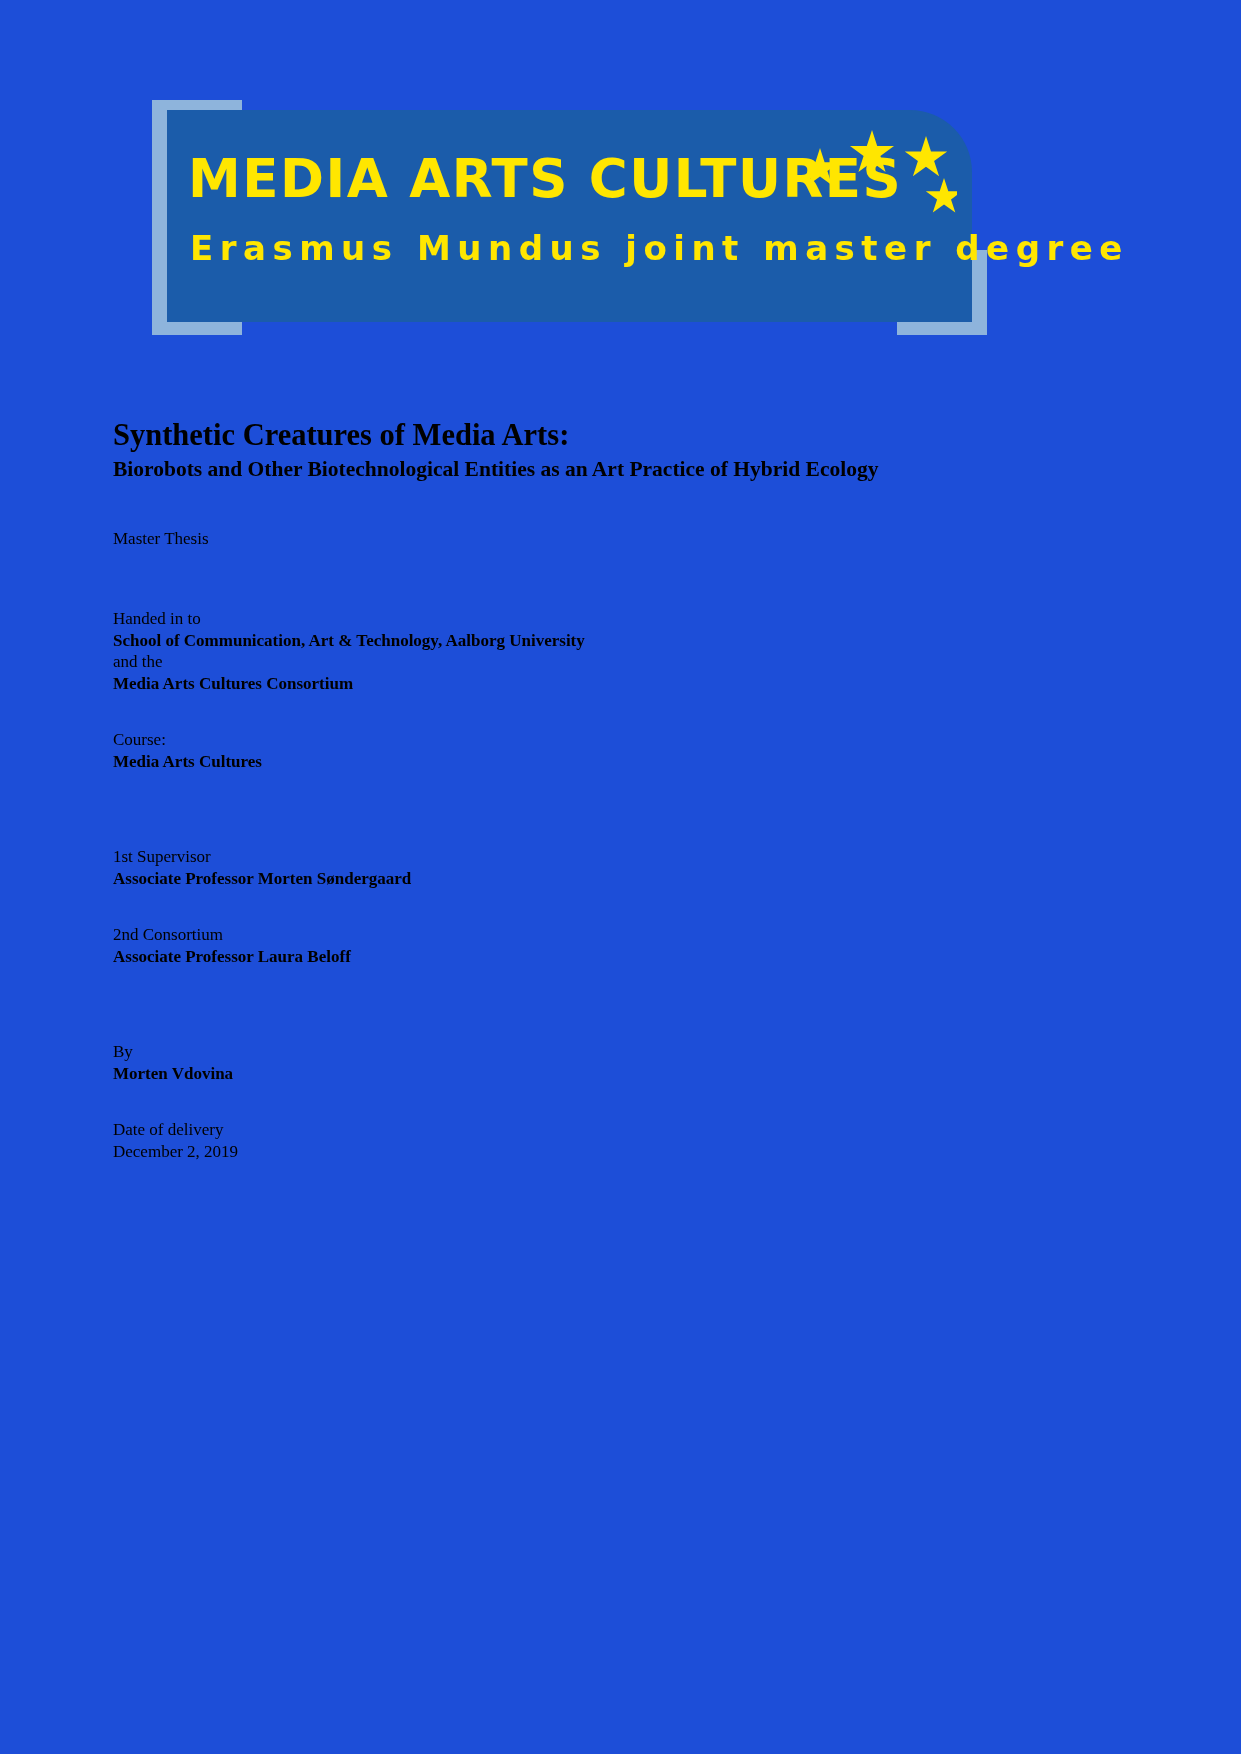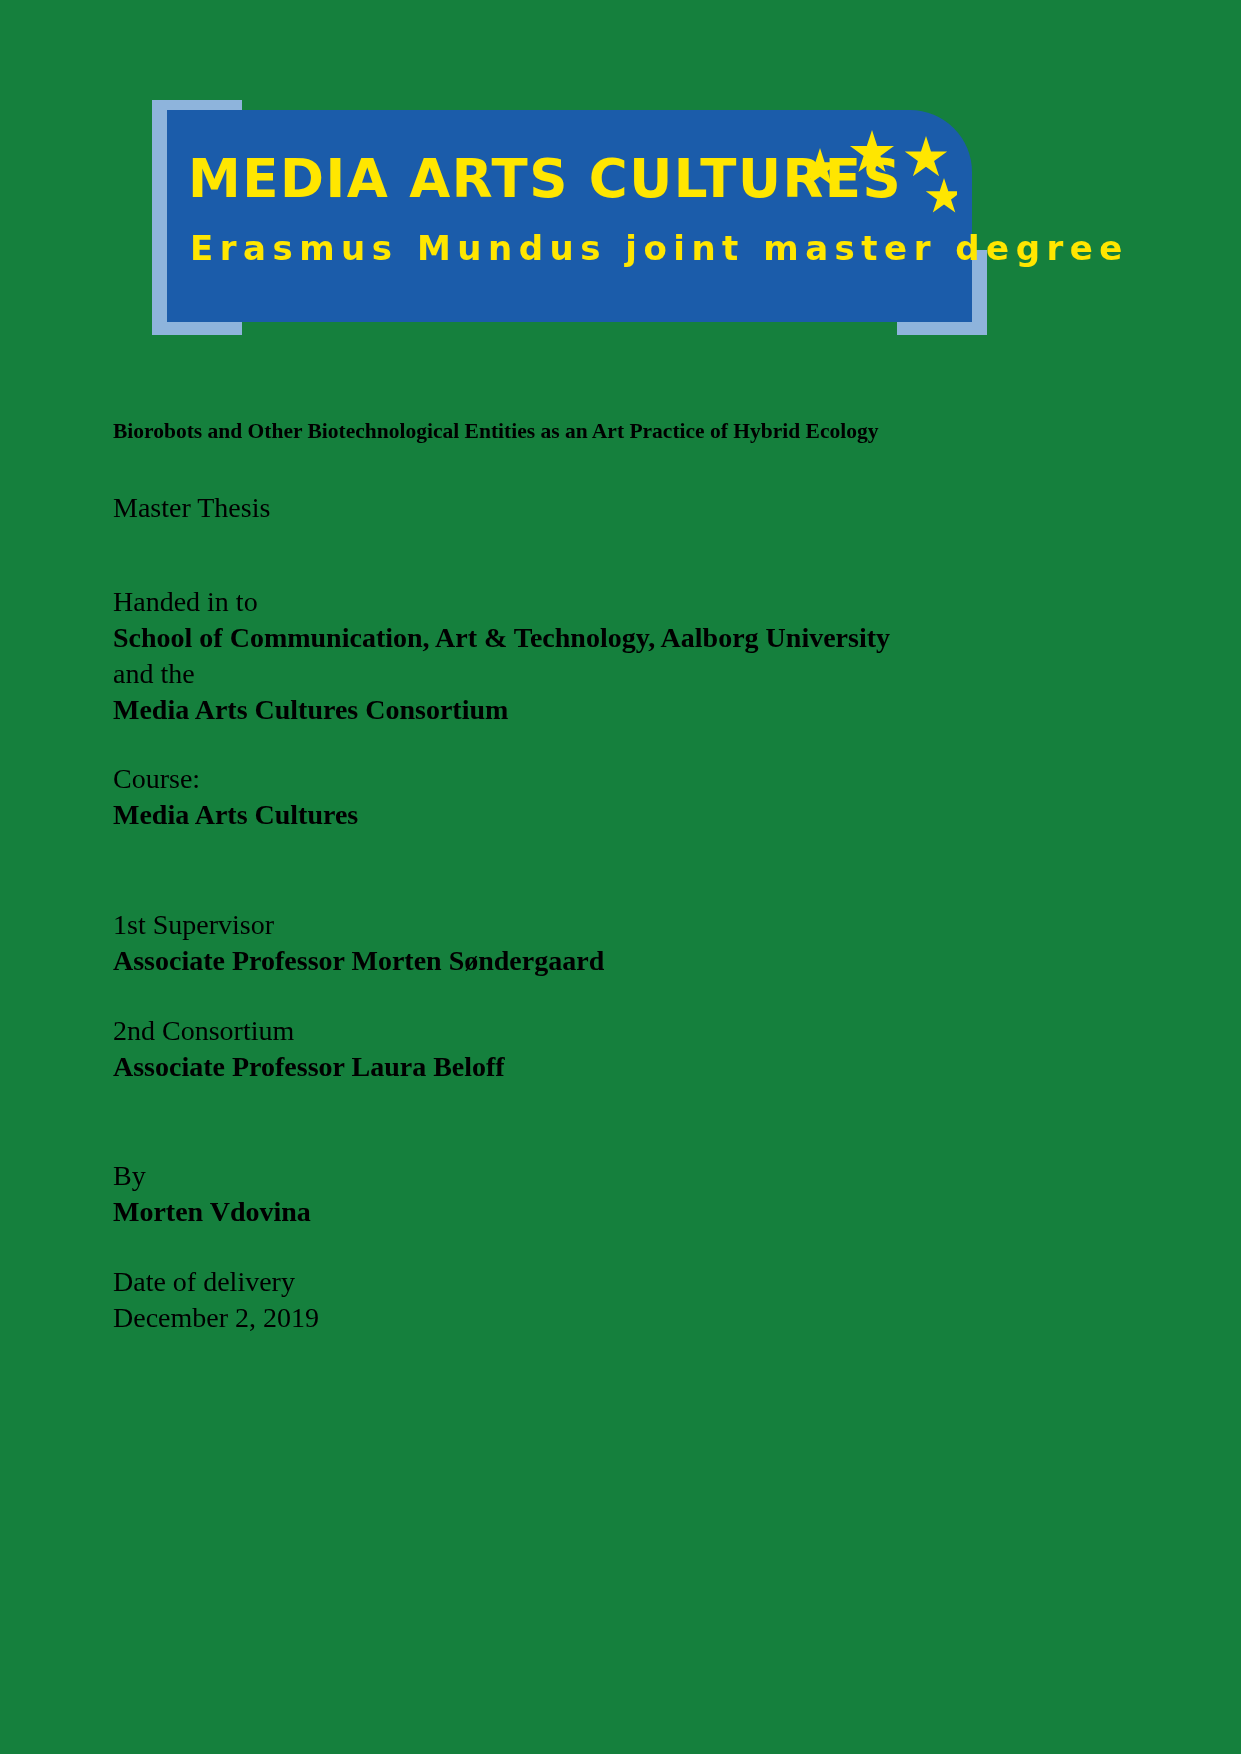--- a/index.html
+++ b/index.html
@@ -4,21 +4,21 @@
 <style>
   html, body {
     margin: 0;
     padding: 0;
     background: #ffffff;
   }
   .page {
     position: relative;
     width: 1241px;
     height: 1754px;
-    background: #15803d;
+    background: #1d4ed8;
     font-family: "Liberation Serif", "DejaVu Serif", serif;
     color: #000000;
     overflow: hidden;
   }
 
   
   .logo-wrap {
     position: absolute;
     left: 152px;
     top: 100px;
@@ -125,21 +125,21 @@
   }
   .doc-subtitle {
     font-size: 21.5px;
     font-weight: bold;
     line-height: 1.22;
     margin: 0;
     white-space: nowrap;
     font-family: Liberation Serif, serif;
   }
   .line {
-    font-size: 28px;
+    font-size: 17px;
     line-height: 1.28;
     white-space: nowrap;
   }
   .line.b { font-weight: bold; }
   .gap-xl { height: 46px; }
   .gap-lg { height: 58px; }
   .gap-md { height: 34px; }
   .gap-xxl { height: 74px; }
 </style>
 </head>
@@ -169,20 +169,21 @@
       </svg>
     </div>
 
     <div class="logo-title">MEDIA ARTS CULTURES</div>
 
     <div class="logo-sub">Erasmus Mundus joint master degree</div>
   </div>
 
   <div class="content">
 
+    <div class="doc-title">Synthetic Creatures of Media Arts:</div>
 
     <div class="doc-subtitle">Biorobots and Other Biotechnological Entities as an Art Practice of Hybrid Ecology</div>
 
     <div class="gap-xl"></div>
 
     <div class="line">Master Thesis</div>
 
     <div class="gap-lg"></div>
 
     <div class="line">Handed in to</div>

